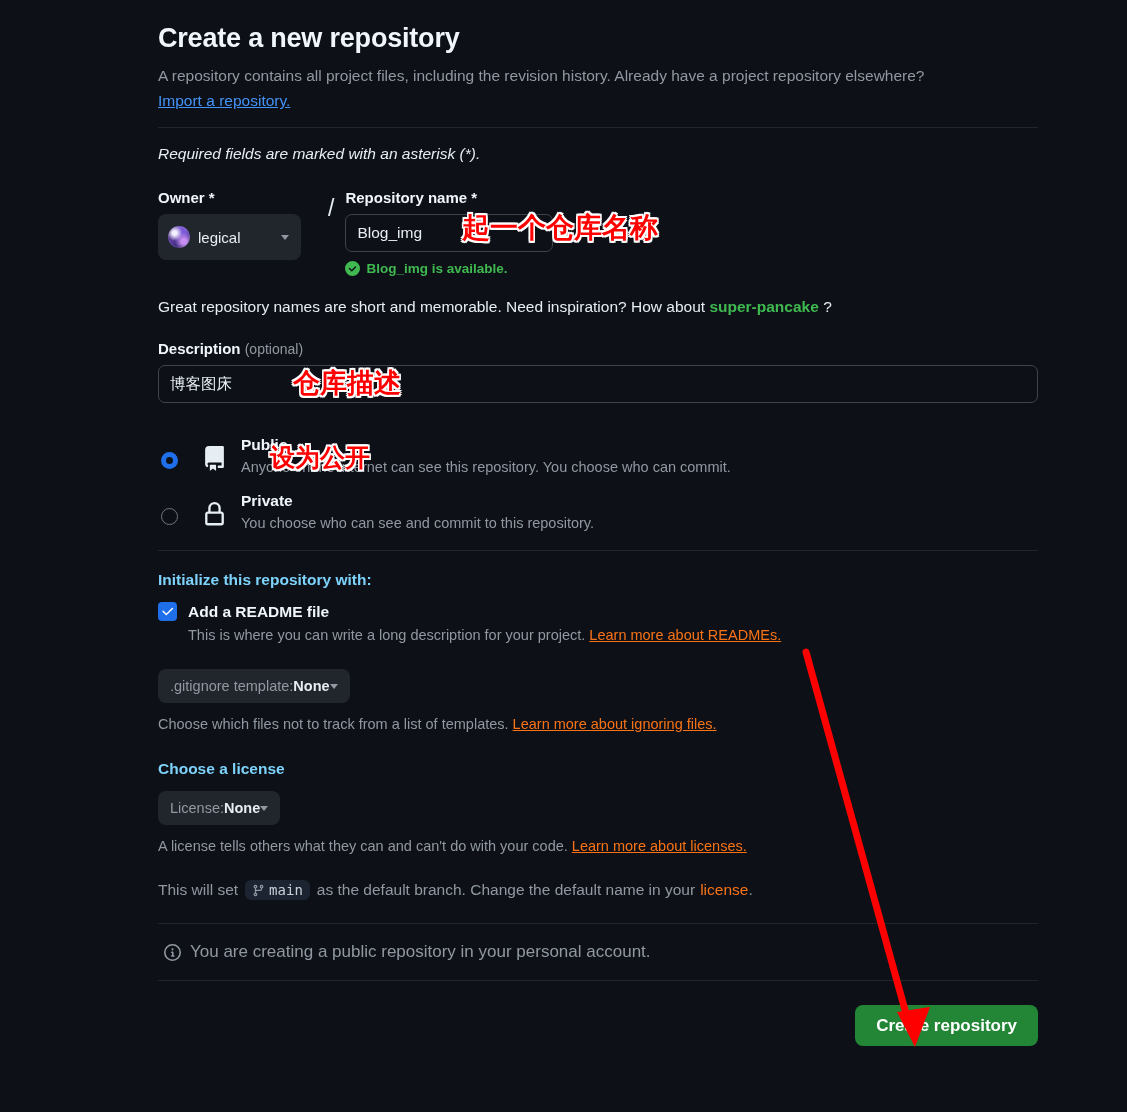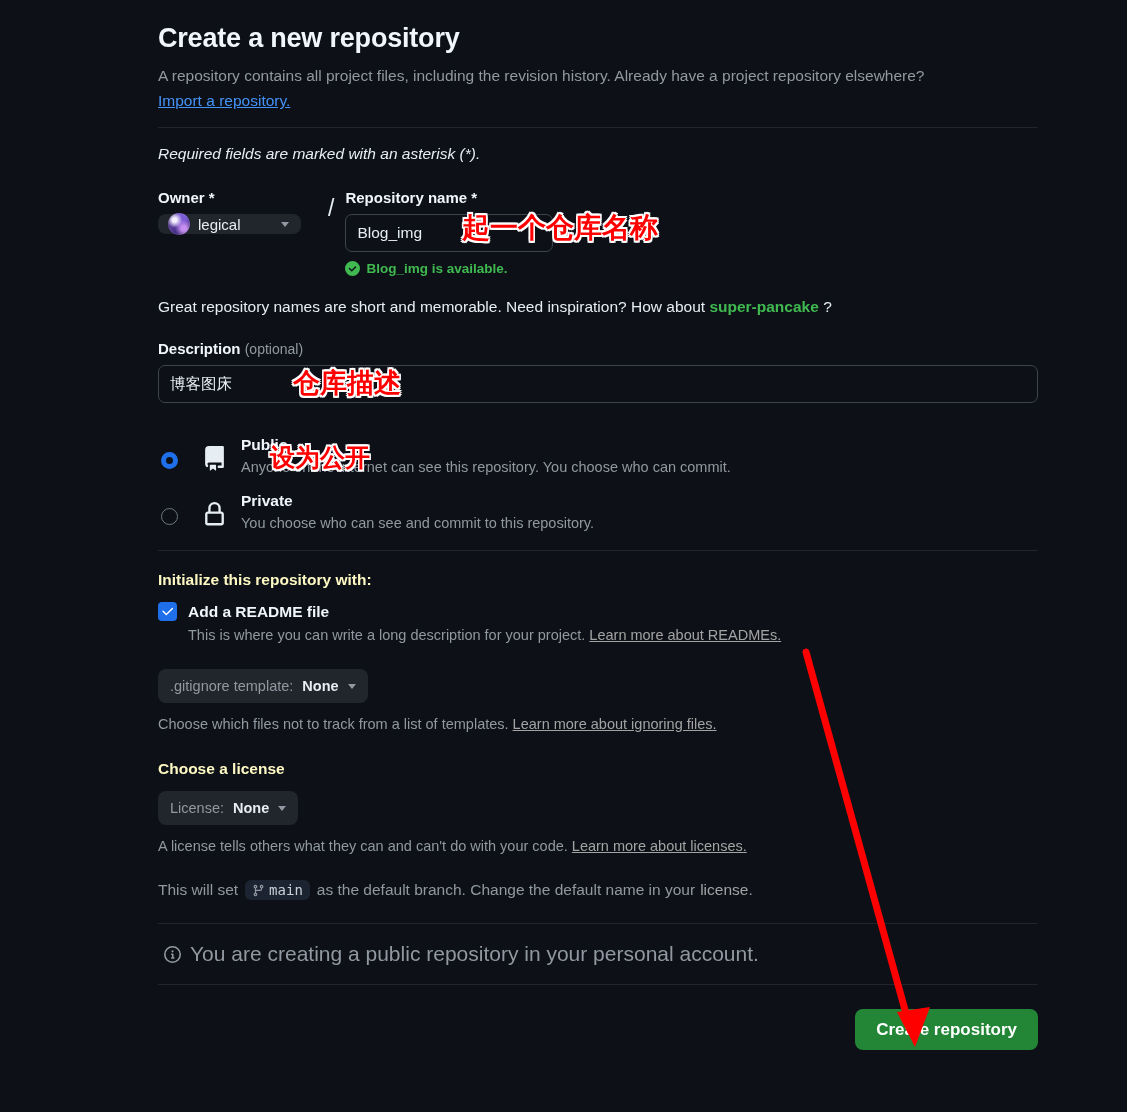--- a/index.html
+++ b/index.html
@@ -87,21 +87,21 @@
   .owner-col { width: 160px; }
   .name-col { flex: 1; position: relative; }
 
   .owner-btn {
     display: flex;
     align-items: center;
     gap: 8px;
     background: #21262d;
     border: 1px solid transparent;
     border-radius: 8px;
-    height: 20px;
+    height: 46px;
     padding: 0 11px 0 9px;
     width: 143px;
     cursor: pointer;
   }
   .avatar {
     width: 22px; height: 22px;
     border-radius: 50%;
     flex: 0 0 22px;
     background:
       radial-gradient(circle at 30% 32%, #f5f0ff 0 10%, rgba(245,240,255,0) 36%),
@@ -215,21 +215,21 @@
     color: #9198a1;
     margin: 0;
     line-height: 1.4;
   }
 
   
   .init-section { margin-top: 20px; }
   .section-head {
     font-size: 15.5px;
     font-weight: 700;
-    color: #fef9c3;
+    color: #7dd3fc;
     margin: 0 0 13px 0;
   }
   .check-row {
     display: flex;
     align-items: center;
     gap: 11px;
   }
   .checkbox {
     width: 19px; height: 19px;
     border-radius: 4px;
@@ -244,29 +244,28 @@
     font-weight: 700;
     color: #f0f6fc;
     cursor: pointer;
   }
   .sub-desc {
     font-size: 14.5px;
     color: #9198a1;
     margin: 6px 0 0 30px;
   }
   .inline-link {
-    color: #a3a3a3;
+    color: #f97316;
     text-decoration: underline;
     cursor: pointer;
   }
 
   .select-btn {
     display: inline-flex;
     align-items: center;
-    gap: 9px;
     background: #21262d;
     border: 1px solid transparent;
     border-radius: 8px;
     height: 34px;
     padding: 0 11px;
     cursor: pointer;
     font-size: 14.5px;
     color: #9198a1;
   }
   .select-btn b { color: #e6edf3; font-weight: 700; }
@@ -305,21 +304,21 @@
   
   .foot-rule {
     border: 0;
     border-top: 1px solid #21262d;
     margin: 23px 0 0 0;
   }
   .notice {
     display: flex;
     align-items: center;
     gap: 9px;
-    font-size: 21px;
+    font-size: 17px;
     color: #9198a1;
     margin: 18px 0 18px 6px;
   }
   .actions {
     display: flex;
     justify-content: flex-end;
     margin-top: 24px;
   }
   .create-btn {
     background: #238636;

